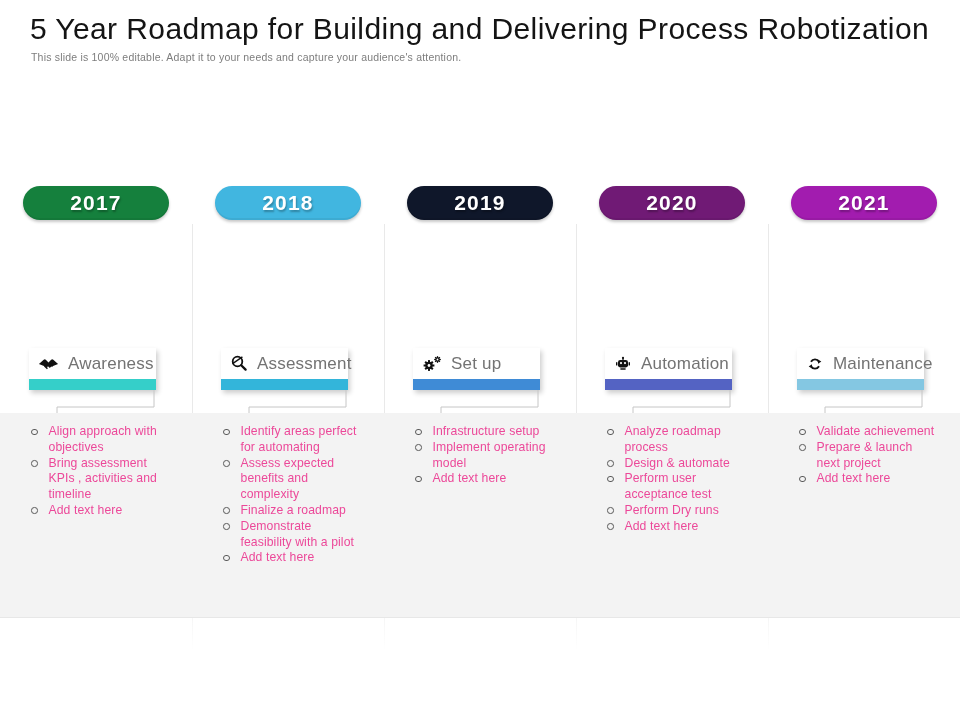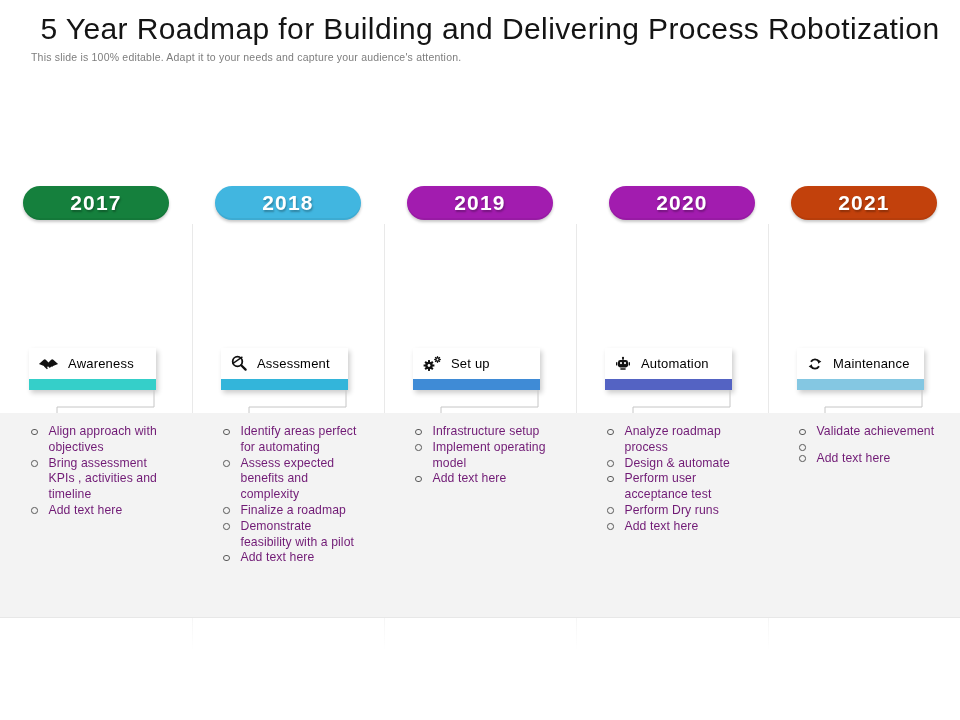--- a/index.html
+++ b/index.html
@@ -6,21 +6,20 @@
   html,body { background:#ffffff; }
   .slide {
     position:relative; width:960px; height:720px; overflow:hidden;
     background:#ffffff; font-family:"Liberation Sans", sans-serif;
   }
   
   .title {
     position:absolute; left:30px; top:12px; width:920px;
     font-size:30px; font-weight:500; color:#141414; letter-spacing:0.4px;
     white-space:nowrap;
-    text-align:center;
   }
   .subtitle {
     position:absolute; left:31px; top:51px;
     font-size:10.5px; color:#7d7d7d; letter-spacing:0.2px;
   }
   
   .divider {
     position:absolute; top:224px; width:1px; height:426px;
     background:linear-gradient(to bottom, #e9e9e9 0%, #e9e9e9 82%, rgba(233,233,233,0) 100%);
     z-index:1;
@@ -41,36 +40,36 @@
   }
   .card {
     position:absolute; left:29px; top:348px; width:127px;
     box-shadow:2px 3px 5px rgba(0,0,0,0.20); background:#fff;
   }
   .card-top {
     height:31px; background:#ffffff; display:flex; align-items:center;
     padding:0 4px 0 8px; gap:8px;
   }
   .phase-label {
-    font-size:13px; color:#000000; letter-spacing:0.2px; white-space:nowrap;
+    font-size:17px; color:#737373; letter-spacing:0.2px; white-space:nowrap;
   }
   .bar { height:11px; width:100%; }
   .icon { flex:none; display:inline-flex; }
   .connector {
     position:absolute; left:29px; top:390px; z-index:1;
   }
   .connector polyline { fill:none; stroke:#c6c6c6; stroke-width:1; }
   
   .bullets {
     position:absolute; left:31px; top:424px; width:140px;
     list-style:none; z-index:4;
   }
   .bullets li {
     display:flex; gap:11px; font-size:12.2px; line-height:15.8px;
-    color:#701a75; letter-spacing:0.1px;
+    color:#ec4899; letter-spacing:0.1px;
   }
   .bullets .marker {
     flex:none; width:6.5px; height:6.5px; margin-top:4.5px;
     border:1.3px solid #5a5a5a; border-radius:50%;
   }
   .bullets .bullet-text { width:118px; }
 </style>
 </head>
 <body>
 
@@ -156,21 +155,21 @@
           <span class="bullet-text">Demonstrate feasibility with a pilot</span>
         </li>
         <li>
           <span class="marker"></span>
           <span class="bullet-text">Add text here</span>
         </li>
       </ul>
   </section>
 
   <section class="col" style="left:384px">
-    <div class="pill" style="background-color: #a21caf;">2019</div>
+    <div class="pill" style="background-color: #0f172a;">2019</div>
     <div class="card">
       <div class="card-top">
         <span class="icon">
           <svg width="22" height="17" viewBox="0 0 22 17">
             <g fill="#111" transform="translate(8,10.5)">
               <rect x="-1" y="-5.4" width="2" height="10.8"></rect>
               <rect x="-1" y="-5.4" width="2" height="10.8" transform="rotate(45)"></rect>
               <rect x="-1" y="-5.4" width="2" height="10.8" transform="rotate(90)"></rect>
               <rect x="-1" y="-5.4" width="2" height="10.8" transform="rotate(135)"></rect>
               <circle r="3.7"></circle>
@@ -203,21 +202,21 @@
           <span class="bullet-text">Implement operating model</span>
         </li>
         <li>
           <span class="marker"></span>
           <span class="bullet-text">Add text here</span>
         </li>
       </ul>
   </section>
 
   <section class="col" style="left:576px">
-    <div class="pill" style="background-color: #a21caf; margin-left: 10px;">2020</div>
+    <div class="pill" style="background-color: #701a75;">2020</div>
     <div class="card">
       <div class="card-top">
         <span class="icon">
           <svg width="20" height="17" viewBox="0 0 24 17">
             <line x1="12" y1="1.8" x2="12" y2="4.4" stroke="#111" stroke-width="1.5"></line>
             <circle cx="12" cy="1.8" r="1.3" fill="#111"></circle>
             <rect x="6" y="4.4" width="12" height="8.8" rx="2.6" fill="#111"></rect>
             <circle cx="9.6" cy="8" r="1.3" fill="#fff"></circle>
             <circle cx="14.4" cy="8" r="1.3" fill="#fff"></circle>
             <rect x="3.6" y="6.8" width="1.7" height="4.2" rx="0.85" fill="#111"></rect>
@@ -250,21 +249,21 @@
           <span class="bullet-text">Perform Dry runs</span>
         </li>
         <li>
           <span class="marker"></span>
           <span class="bullet-text">Add text here</span>
         </li>
       </ul>
   </section>
 
   <section class="col" style="left:768px">
-    <div class="pill" style="background-color: #c2410c;">2021</div>
+    <div class="pill" style="background-color: #a21caf;">2021</div>
     <div class="card">
       <div class="card-top">
         <span class="icon">
           <svg width="20" height="16" viewBox="0 0 24 16">
             <path d="M7.2 5.3 A5.5 5.5 0 0 1 16.8 5.3" fill="none" stroke="#111" stroke-width="2.3"></path>
             <path d="M16.8 10.7 A5.5 5.5 0 0 1 7.2 10.7" fill="none" stroke="#111" stroke-width="2.3"></path>
             <polygon points="15.3,2.5 19.6,5.0 15.7,7.6" fill="#111"></polygon>
             <polygon points="8.7,13.5 4.4,11.0 8.3,8.4" fill="#111"></polygon>
           </svg>
         </span>
@@ -275,20 +274,21 @@
     <svg class="connector" width="134" height="23" viewBox="0 0 134 23">
       <polyline points="125,0 125,17 28,17 28,23"></polyline>
     </svg>
     <ul class="bullets">
         <li>
           <span class="marker"></span>
           <span class="bullet-text">Validate achievement</span>
         </li>
         <li>
           <span class="marker"></span>
+          <span class="bullet-text">Prepare &amp; launch next project</span>
         </li>
         <li>
           <span class="marker"></span>
           <span class="bullet-text">Add text here</span>
         </li>
       </ul>
   </section>
 
 </div>
 

